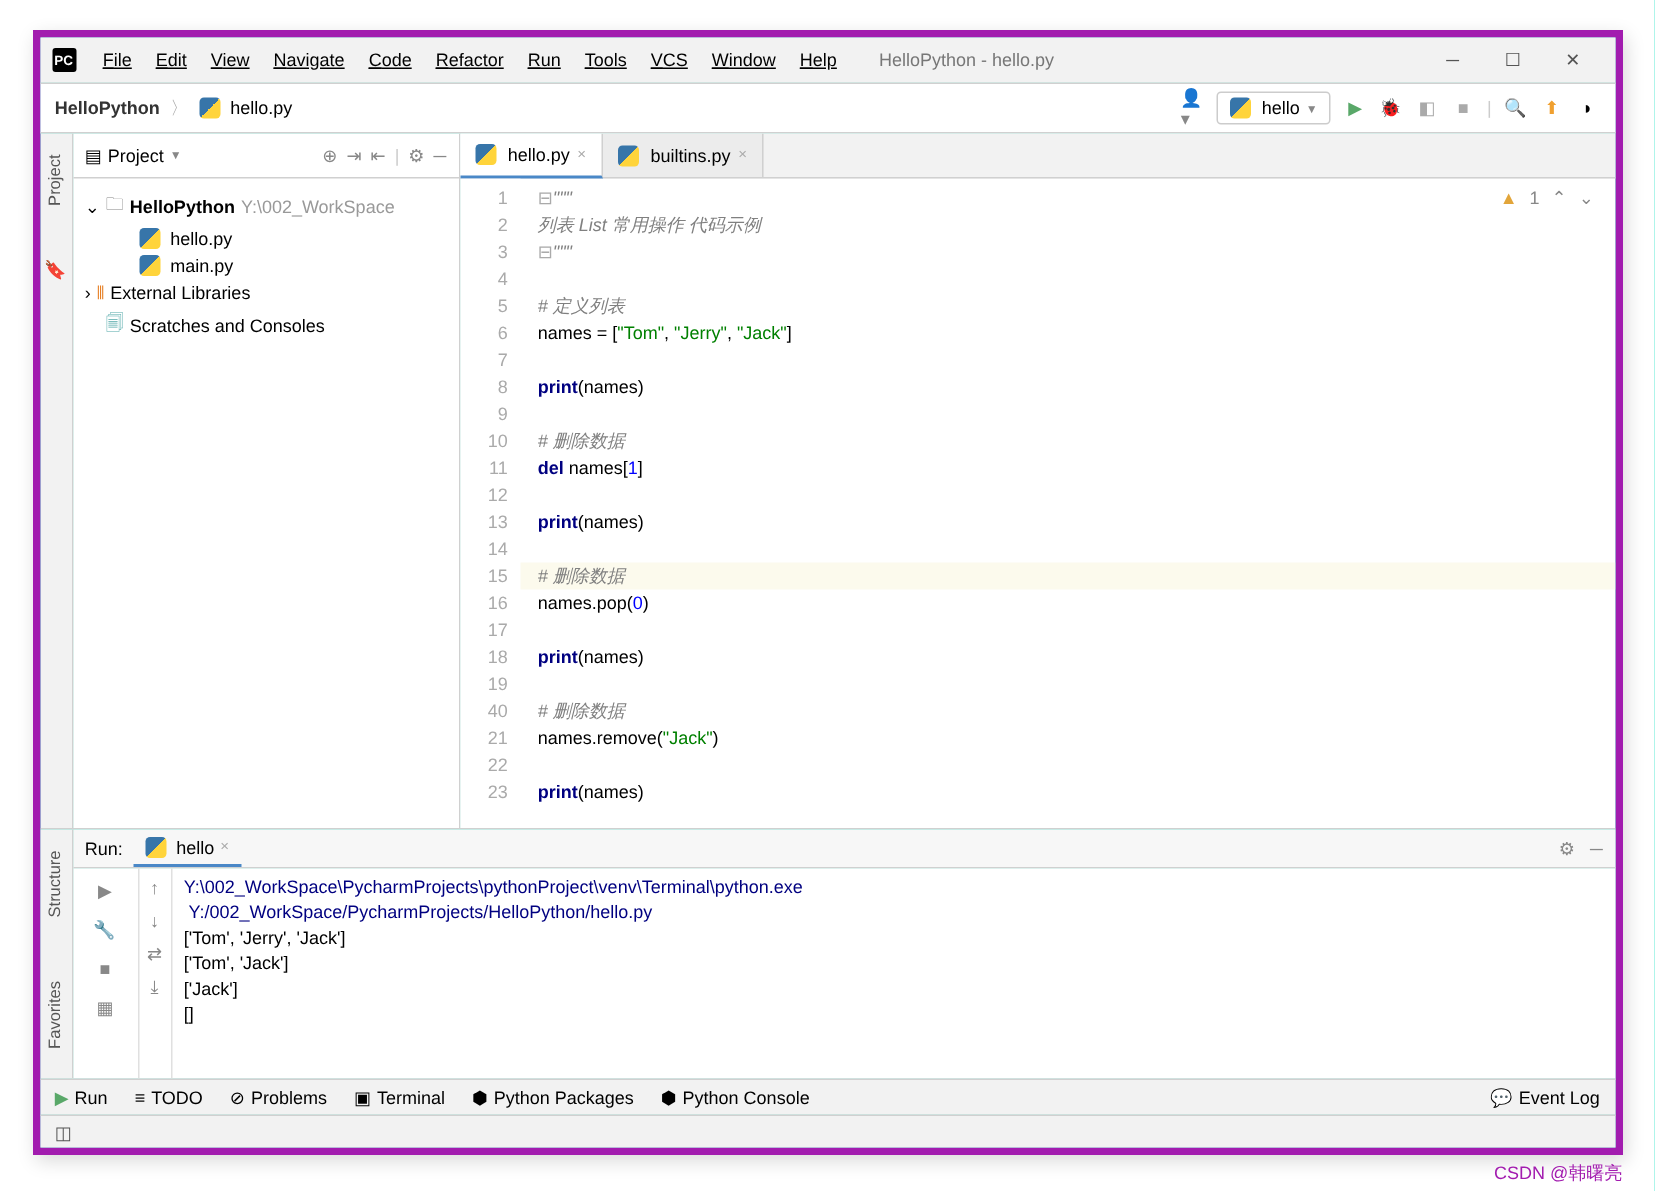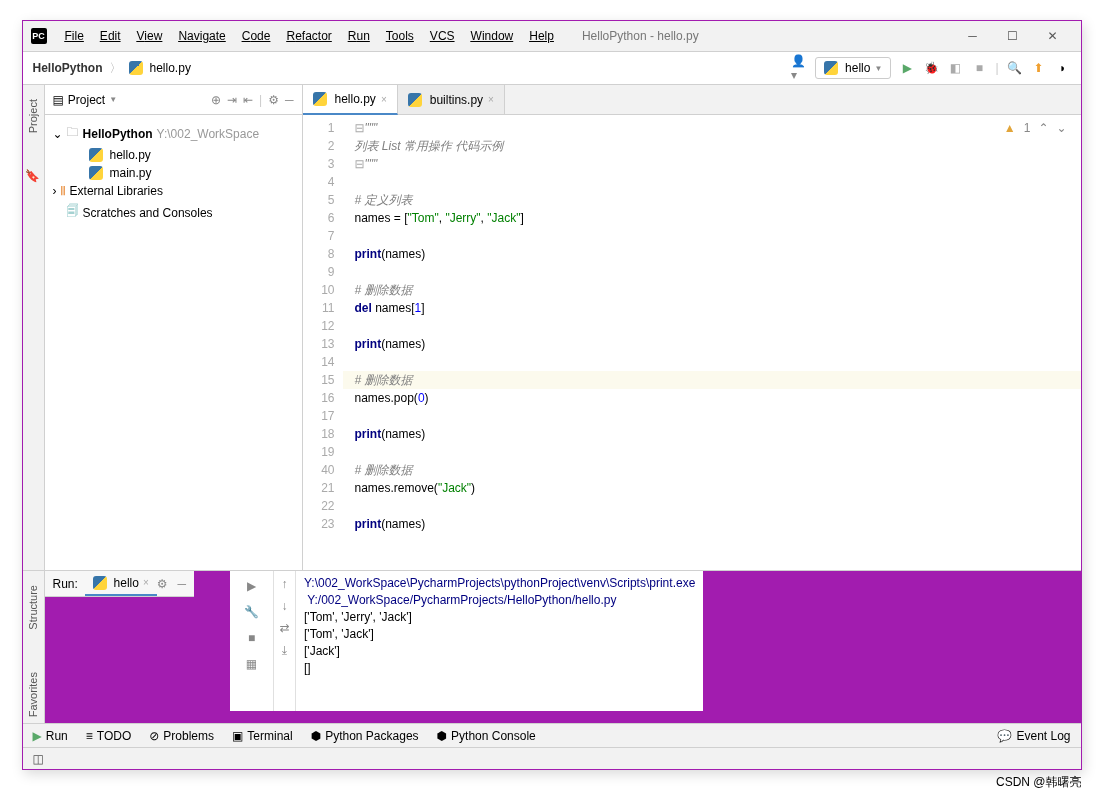--- a/index.html
+++ b/index.html
@@ -1,17 +1,17 @@
 <!DOCTYPE html>
 <html><head>
 <meta charset="utf-8">
 <style>
 * { margin: 0; padding: 0; box-sizing: border-box; font-family: "Segoe UI", Arial, sans-serif; font-size: 12px; }
 body { background: #fff; padding: 20px; }
-.window { width: 1060px; height: 750px; border: 1px solid #a21caf; background: #a21caf; display: flex; flex-direction: column; box-shadow: 2px 4px 12px rgba(0,0,0,0.15); margin: 0 auto; }
+.window { width: 1060px; height: 750px; border: 5px solid #a21caf; background: #5eead4; display: flex; flex-direction: column; box-shadow: 2px 4px 12px rgba(0,0,0,0.15); margin: 0 auto; }
 .titlebar { height: 30px; display: flex; align-items: center; padding: 0 8px; background: #f2f2f2; }
 .app-icon { width: 16px; height: 16px; background: #000; color: #fff; font-size: 9px; font-weight: bold; display: flex; align-items: center; justify-content: center; margin-right: 10px; border-radius: 2px; }
 .menu-item { padding: 4px 8px; cursor: pointer; color: #000; }
 .menu-item u { text-decoration: underline; }
 .win-title { flex: 1; text-align: left; padding-left: 20px; color: #777; }
 .win-btn { width: 40px; height: 24px; display: flex; align-items: center; justify-content: center; cursor: pointer; color: #555; }
 .nav-bar { height: 34px; background: #fff; border-bottom: 1px solid #d0d0d0; border-top: 1px solid #d0d0d0; display: flex; align-items: center; padding: 0 10px; }
 .breadcrumb { display: flex; align-items: center; gap: 4px; }
 .bc-item { color: #333; font-weight: bold; }
 .bc-sep { color: #aaa; margin: 0 3px; }
@@ -219,21 +219,21 @@
       </div>
     </div>
   </div>
 
   <div style="border-top:1px solid #d0d0d0; display:flex; flex-direction:column;">
     <div style="display:flex;">
       <div class="left-gutter" style="border-top:none;">
         <span class="vert-text">Structure</span>
         <span class="vert-text">Favorites</span>
       </div>
-      <div style="flex:1; display:flex; flex-direction:row;gap:36px;">
+      <div style="flex:1; display:flex; flex-direction:column;">
         <div class="run-header">
           <span>Run:</span>&nbsp;&nbsp;
           <div class="run-tab">
               <span class="py-icon"></span>
               <span>hello</span> 
               <span class="tab-close">×</span>
             </div>
           <div style="margin-left:auto; display:flex; gap:10px; color:#888;">
             <span>⚙</span>
             <span>─</span>
@@ -245,21 +245,21 @@
             <span class="rl-icon">🔧</span>
             <span class="rl-icon gray-icon">■</span>
             <span class="rl-icon">▦</span>
           </div>
           <div class="run-sub">
             <span>↑</span>
             <span>↓</span>
             <span>⇄</span>
             <span>⤓</span>
           </div>
-          <div class="console" id="console"><div class="path">Y:\002_WorkSpace\PycharmProjects\pythonProject\venv\Scripts\print.exe</div><div class="path"> Y:/002_WorkSpace/PycharmProjects/HelloPython/hello.py</div><div class="">['Tom', 'Jerry', 'Jack']</div><div class="">['Tom', 'Jack']</div><div class="">['Jack']</div><div class="">[]</div></div>
+          <div class="console" id="console"><div class="path">Y:\002_WorkSpace\PycharmProjects\pythonProject\venv\Terminal\python.exe</div><div class="path"> Y:/002_WorkSpace/PycharmProjects/HelloPython/hello.py</div><div class="">['Tom', 'Jerry', 'Jack']</div><div class="">['Tom', 'Jack']</div><div class="">['Jack']</div><div class="">[]</div></div>
         </div>
       </div>
     </div>
   </div>
 
   <div class="bottom-bar">
     <span class="bb-item first">
         <span class="play-sm">▶</span> 
         <span>Run</span>
       </span>
@@ -287,13 +287,13 @@
         <span>💬</span> 
         <span>Event Log</span>
       </span>
   </div>
 
   <div class="status-bar">
     <span>◫</span>
   </div>
 
 </div>
-<div style="text-align:right; width:1060px; margin:4px auto 0; color:#000000; font-size:12px;">CSDN @韩曙亮</div>
+<div style="text-align:right; width:1060px; margin:4px auto 0; color:#a21caf; font-size:12px;">CSDN @韩曙亮</div>
 
 </body></html>

